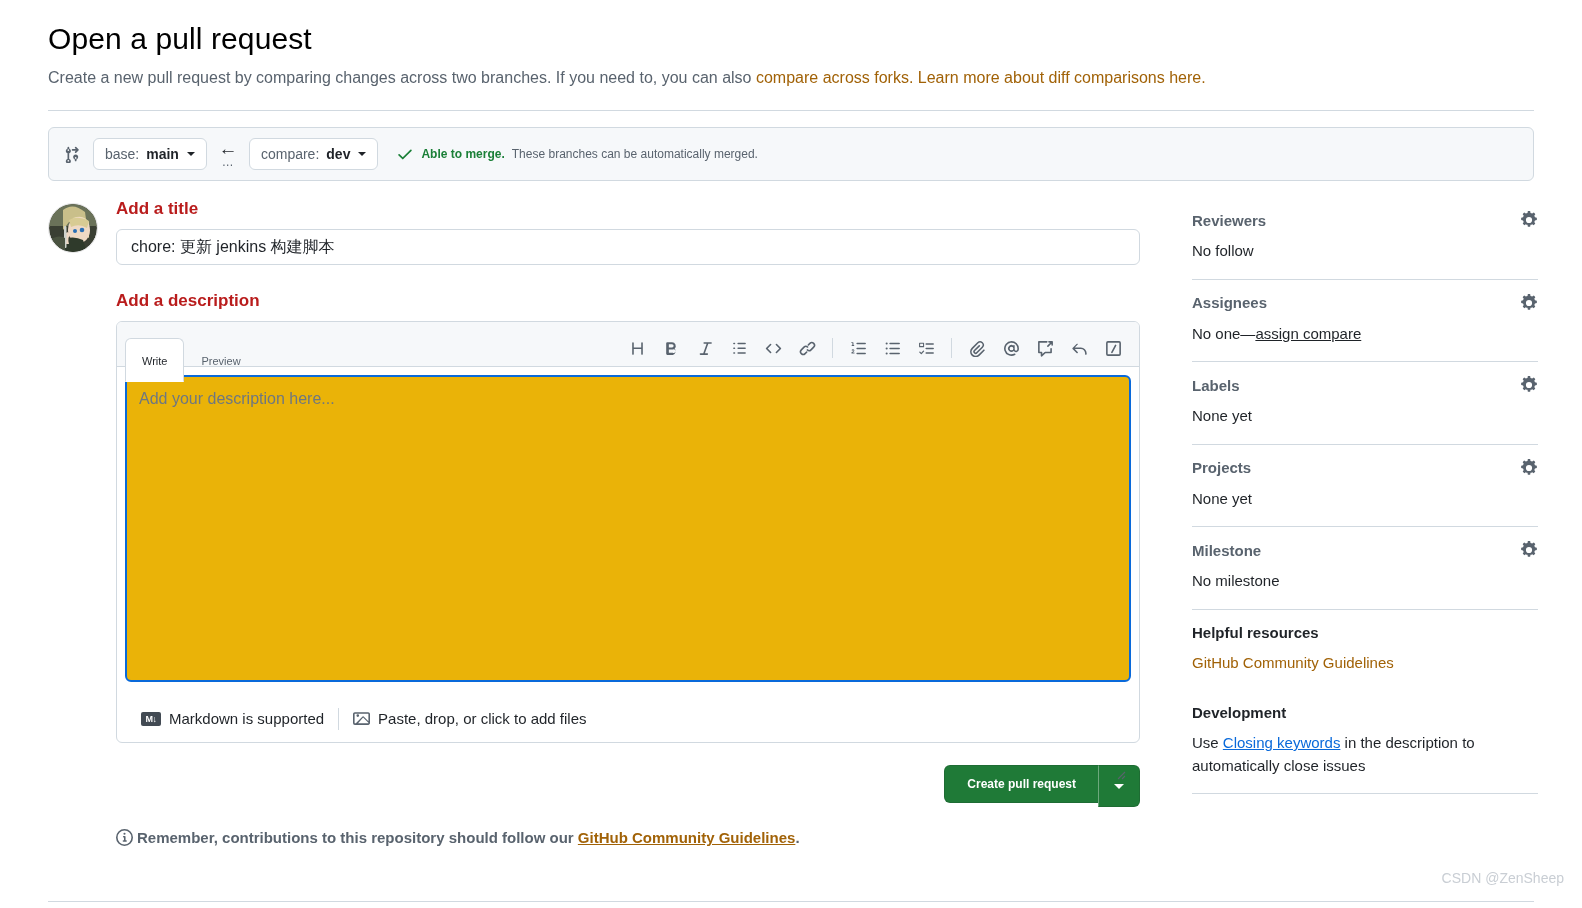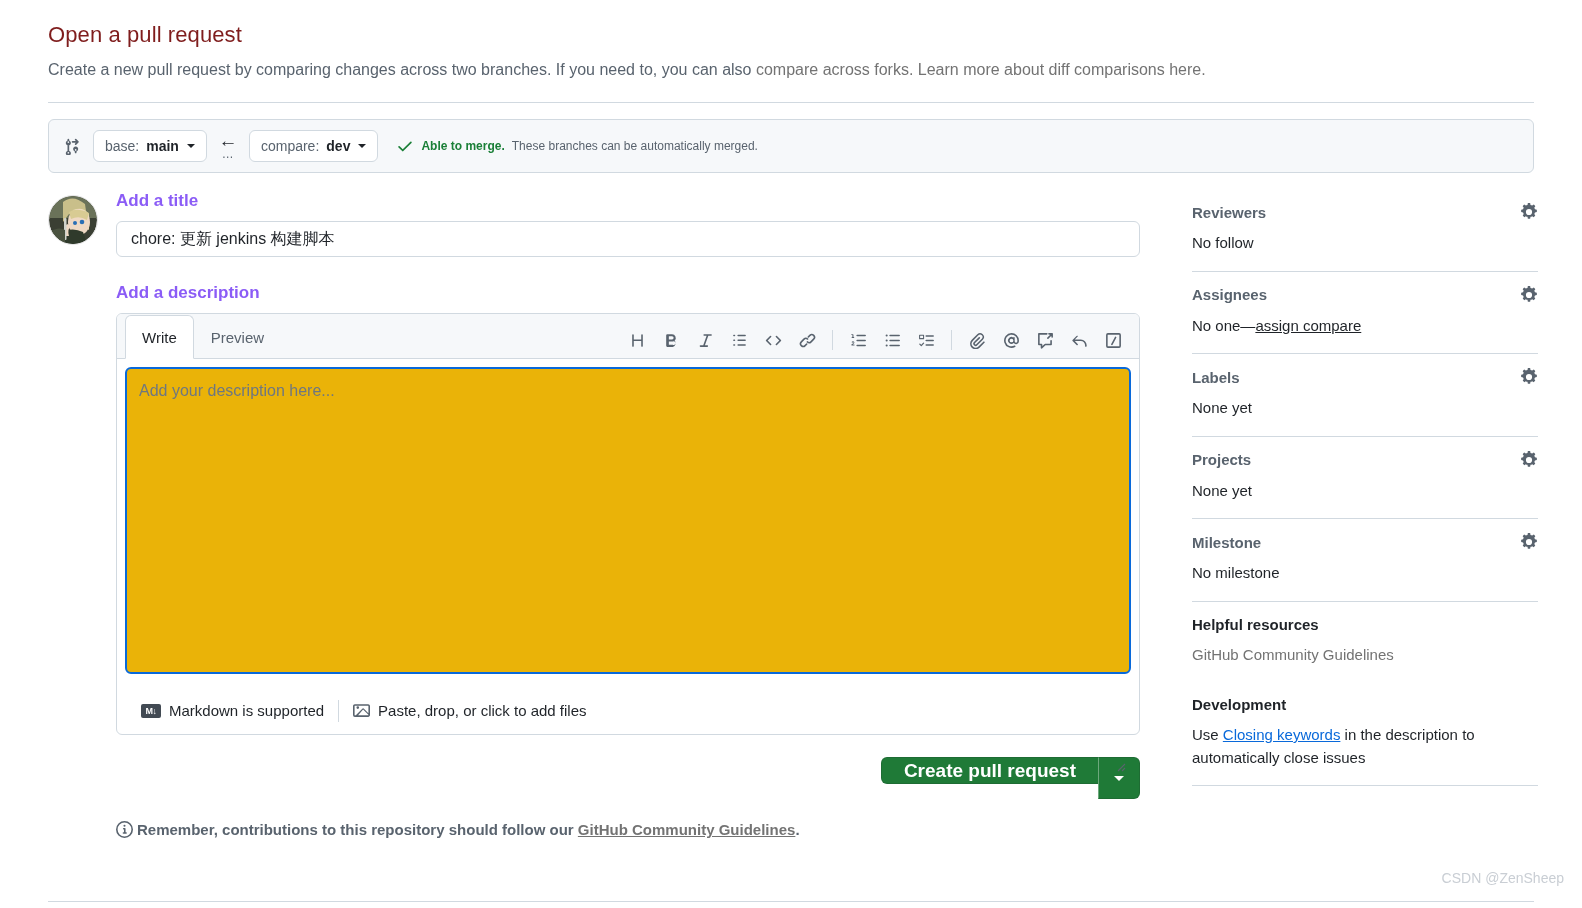--- a/index.html
+++ b/index.html
@@ -4,28 +4,28 @@
 <style>
   * { box-sizing: border-box; }
   html, body {
     margin: 0; padding: 0;
     width: 1582px; height: 908px;
     background: #ffffff;
     font-family: "Liberation Sans", sans-serif;
     color: #1f2328;
     overflow: hidden;
   }
-  a { color: #737373; text-decoration: none; }
+  a { color: #a16207; text-decoration: none; }
 
   .page { position: relative; width: 1582px; height: 908px; }
 
   
   .header { padding: 22px 48px 0 48px; }
   .page-title {
-    font-size: 22px; font-weight: 400; color: #7f1d1d;
+    font-size: 30px; font-weight: 400; color: #000000;
     margin: 0 0 10px 0; letter-spacing: 0.1px;
   }
   .page-sub { font-size: 16px; color: #59636e; margin: 0; line-height: 1.5; }
   .hr-top {
     margin: 20px 48px 0 48px; height: 1px; background: #d1d9e0; border: 0;
   }
 
   
   .branch-bar {
     margin: 16px 48px 0 48px;
@@ -77,21 +77,21 @@
   .main-col { width: 1092px; flex: 0 0 1092px; display: flex; gap: 18px; }
   .avatar {
     width: 50px; height: 50px; flex: 0 0 50px;
     border-radius: 50%;
     overflow: hidden;
     margin-top: 4px;
     border: 1px solid rgba(31,35,40,0.12);
   }
   .form-col { flex: 1 1 auto; min-width: 0; }
 
-  .field-label { font-size: 17px; font-weight: 600; color: #8b5cf6; margin: 0 0 10px 0; }
+  .field-label { font-size: 17px; font-weight: 600; color: #b91c1c; margin: 0 0 10px 0; }
   .title-input {
     width: 100%; height: 36px;
     border: 1px solid #d1d9e0; border-radius: 6px;
     padding: 0 14px;
     font-size: 16px; color: #1f2328;
     font-family: "Liberation Sans", sans-serif;
     background: #ffffff;
     outline: none;
   }
   .desc-label { margin-top: 26px; }
@@ -106,25 +106,25 @@
   .tabs-row {
     display: flex; align-items: flex-end;
     background: #f6f8fa;
     border-bottom: 1px solid #d1d9e0;
     height: 45px;
     padding: 0 10px 0 0;
   }
   .tabs { display: flex; align-items: flex-end; height: 45px; padding-left: 8px; }
   .tab {
     padding: 0 16px; height: 44px; line-height: 44px;
-    font-size: 15px; color: #59636e; cursor: pointer;
+    font-size: 11px; color: #59636e; cursor: pointer;
     border: 1px solid transparent;
     border-bottom: none;
     border-radius: 6px 6px 0 0;
-    position: relative; top: 1px;
+    position: relative; top: 16px;
   }
   .tab.active {
     background: #ffffff; color: #1f2328;
     border-color: #d1d9e0;
     border-bottom: 1px solid #ffffff;
   }
   .toolbar { display: flex; align-items: center; gap: 2px; margin-left: auto; padding-bottom: 2px; }
   .tb-btn {
     width: 32px; height: 32px;
     display: flex; align-items: center; justify-content: center;
@@ -171,22 +171,22 @@
   }
 
   
   .submit-row { display: flex; justify-content: flex-end; margin-top: 22px; }
   .btn-group { display: flex; align-items: stretch; }
   .btn-primary {
     background: #1f7a37; color: #ffffff;
     border: 1px solid rgba(31,35,40,0.15);
     border-right: none;
     border-radius: 6px 0 0 6px;
-    font-size: 19px; font-weight: 600;
-    padding: 0 22px; height: 27px;
+    font-size: 12px; font-weight: 600;
+    padding: 0 22px; height: 38px;
     cursor: pointer;
     font-family: "Liberation Sans", sans-serif;
   }
   .btn-split {
     background: #1f7a37;
     border: 1px solid rgba(31,35,40,0.15);
     border-left: 1px solid rgba(255,255,255,0.35);
     border-radius: 0 6px 6px 0;
     width: 42px; height: 42px;
     display: flex; align-items: center; justify-content: center;

